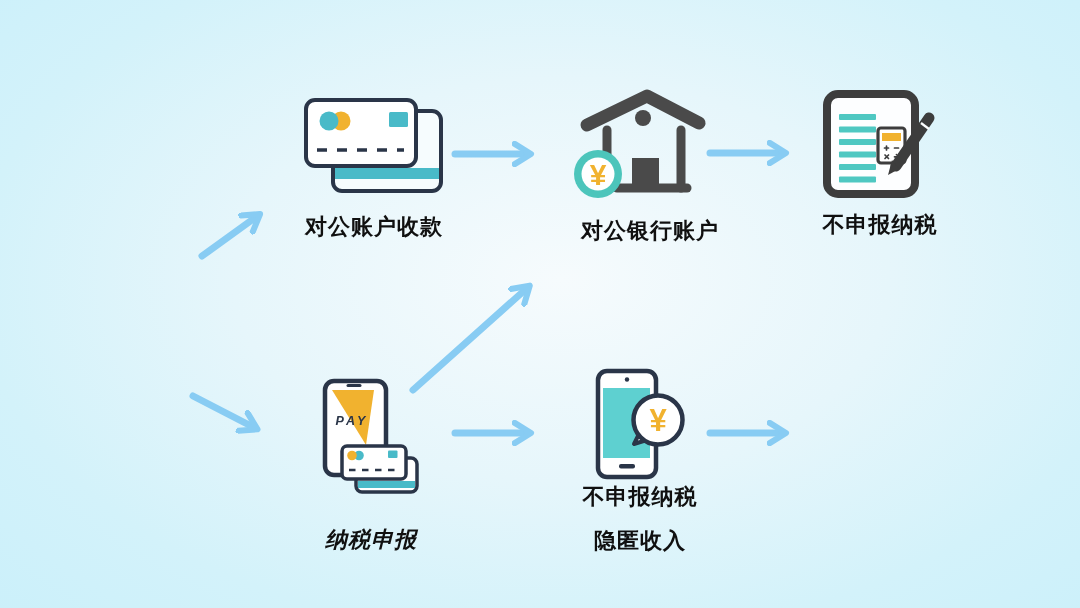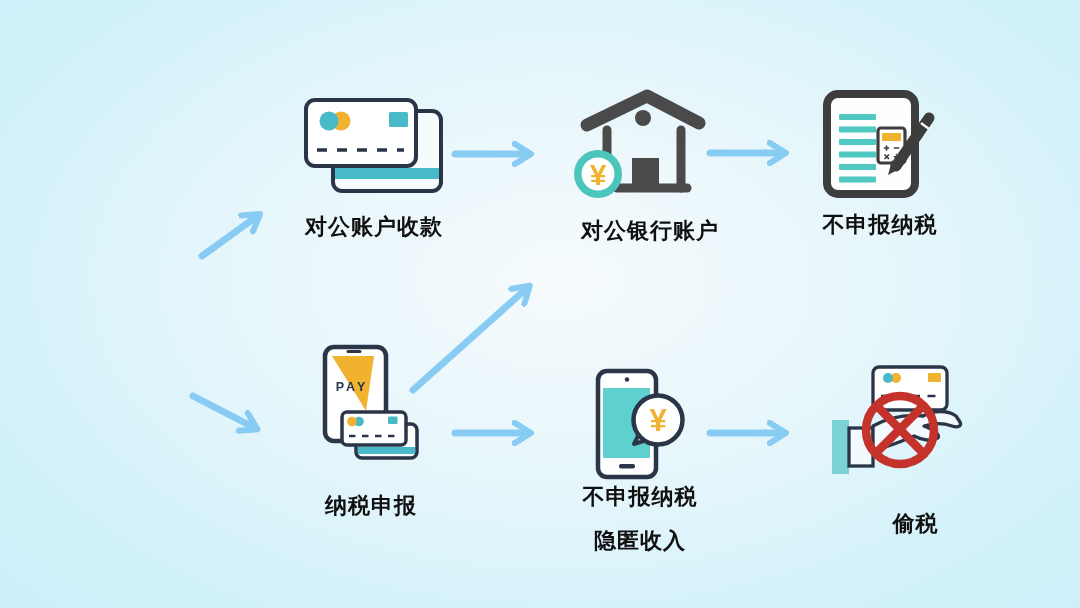--- a/index.html
+++ b/index.html
@@ -97,21 +97,21 @@
       </g>
       <g>
         <line x1="75" y1="76" x2="108" y2="28" stroke="#3d3d3d" stroke-width="11" stroke-linecap="round"></line>
         <polygon points="67,85 78,79 71,70" fill="#3d3d3d"></polygon>
         <line x1="100" y1="33" x2="108" y2="39" stroke="#fdfeff" stroke-width="2.2"></line>
       </g>
     </svg>
     <div class="label" style="margin-top:9px;">不申报纳税</div>
   </div>
 
-  <div class="node" style="left:286px;top:344px;width:170px;">
+  <div class="node" style="left:286px;top:378px;width:170px;font-style:italic;">
     <svg width="98" height="117" viewBox="0 0 98 117">
       <rect x="3" y="3" width="61" height="94" rx="9" fill="#ffffff" stroke="#2a3548" stroke-width="4.5"></rect>
       <polygon points="10,12 52,12 44,67" fill="#f1b22f"></polygon>
       <line x1="26" y1="7.5" x2="38" y2="7.5" stroke="#2a3548" stroke-width="3" stroke-linecap="round"></line>
       <text x="30" y="47" text-anchor="middle" font-size="12.5" font-weight="700" letter-spacing="3" fill="#2a3548">PAY</text>
       <rect x="34" y="80" width="61" height="34" rx="6" fill="#ffffff" stroke="#2a3548" stroke-width="3.5"></rect>
       <rect x="36" y="103" width="57" height="7" fill="#49bac8"></rect>
       <rect x="20" y="68" width="64" height="33" rx="5" fill="#ffffff" stroke="#2a3548" stroke-width="3.5"></rect>
       <circle cx="37" cy="77.5" r="4.8" fill="#49bac8"></circle>
       <circle cx="30" cy="77.5" r="4.8" fill="#f1b22f"></circle>
@@ -130,34 +130,14 @@
       <g>
         <path d="M46 62 L39 76 L55 71 Z" fill="#ffffff" stroke="#2a3548" stroke-width="4" stroke-linejoin="round"></path>
         <circle cx="63" cy="52" r="24.5" fill="#ffffff" stroke="#2a3548" stroke-width="4.5"></circle>
         <text x="63" y="63" text-anchor="middle" font-size="31" font-weight="700" fill="#f1b22f">¥</text>
       </g>
     </svg>
     <div class="label">不申报纳税</div>
     <div class="label" style="margin-top:13px;">隐匿收入</div>
   </div>
 
-  <div class="node" style="left:818px;top:364px;width:195px;">
-    <svg width="140" height="116" viewBox="0 0 140 116" style="margin-right:36px;">
-      <rect x="45" y="3" width="74" height="43" rx="6" fill="#ffffff" stroke="#2a3548" stroke-width="3.3"></rect>
-      <circle cx="68" cy="14" r="5" fill="#f1b22f"></circle>
-      <circle cx="60" cy="14" r="5" fill="#49bac8"></circle>
-      <rect x="100" y="9" width="13" height="9" rx="1" fill="#f1b22f"></rect>
-      <path d="M53 32 H112" stroke="#2a3548" stroke-width="2.4" stroke-dasharray="8 7.5"></path>
-      <rect x="4" y="56" width="17" height="54" fill="#7cd3d6"></rect>
-      <rect x="21" y="64" width="24" height="38" fill="#f3fafd" stroke="#2a3548" stroke-width="3.3"></rect>
-      <path d="M45 62 C60 54 78 50 95 52 C105 46 120 46 128 52 L132 58 C134 62 130 64 124 62
-               C112 58 104 60 96 62 C106 66 112 70 110 74 C104 78 94 76 86 72
-               C72 78 58 84 45 86 Z" fill="#f3fafd" stroke="#2a3548" stroke-width="3.3" stroke-linejoin="round"></path>
-      <g stroke="#c5322b" stroke-width="8.5" stroke-linecap="round" fill="none">
-        <circle cx="72" cy="66" r="34"></circle>
-        <line x1="49" y1="42" x2="96" y2="90"></line>
-        <line x1="95" y1="42" x2="48" y2="89"></line>
-      </g>
-    </svg>
-    <div class="label" style="margin-top:28px;">偷税</div>
-  </div>
 
 </div>
 
 </body></html>

